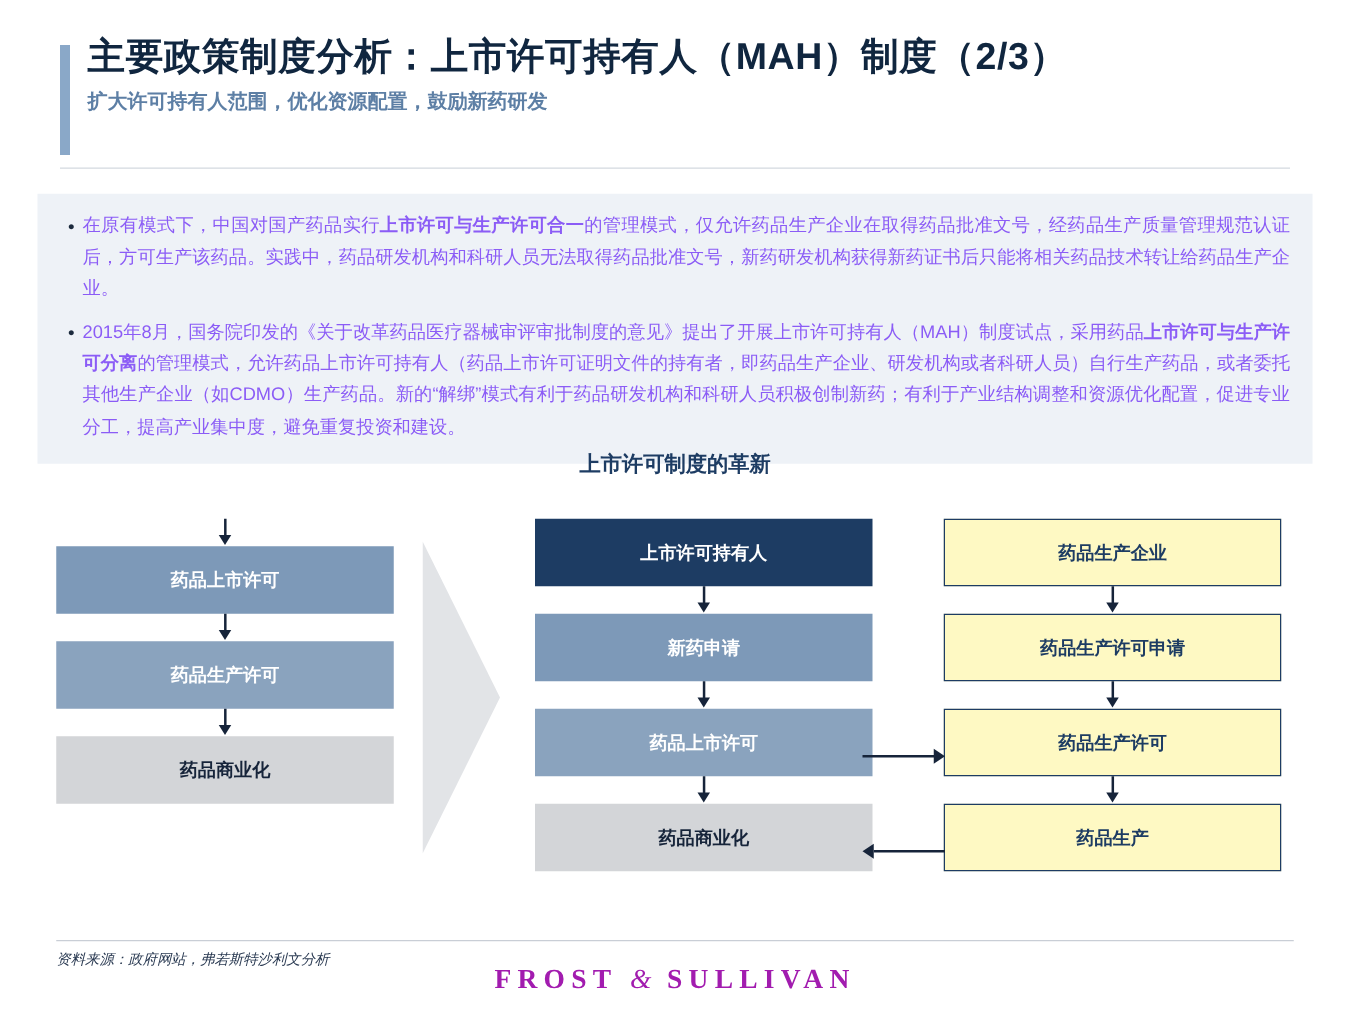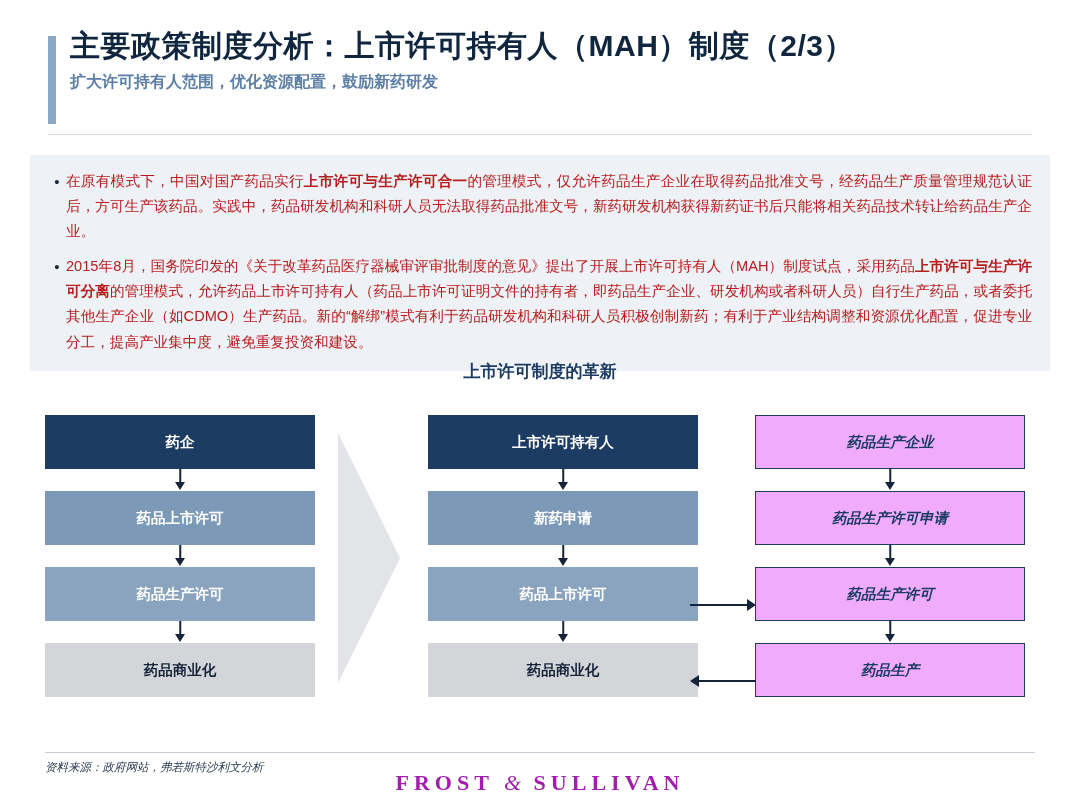--- a/index.html
+++ b/index.html
@@ -80,21 +80,21 @@
     flex: 0 0 18px;
     color: #1b2a3d;
     font-size: 15px;
     line-height: 1.72;
     text-align: center;
   }
   .bullet-text {
     flex: 1 1 auto;
     font-size: 14.6px;
     line-height: 1.72;
-    color: #b91c1c;
+    color: #8b5cf6;
     text-align: justify;
   }
   .bullet-text b { font-weight: bold; }
   
   .chart-title {
     position: absolute;
     top: 360px;
     left: 0;
     width: 1080px;
     text-align: center;
@@ -137,24 +137,23 @@
   }
   .node-mid2 {
     background: #8aa3be;
     color: #ffffff;
   }
   .node-gray {
     background: #d3d5d8;
     color: #16243a;
   }
   .node-outline {
-    background: #f0abfc;
+    background: #fef9c3;
     border: 1.6px solid #1d3c63;
     color: #1d3c63;
-    font-style: italic;
   }
   
   .vconn {
     position: relative;
     height: 22px;
   }
   .vconn::before {
     content: "";
     position: absolute;
     left: 50%;
@@ -291,21 +290,20 @@
 
   <div class="diagram">
 
     <div class="chevron">
       <svg width="62" height="250" viewBox="0 0 62 250" xmlns="http://www.w3.org/2000/svg">
         <polygon points="0,0 62,125 0,250" fill="#e2e4e7"></polygon>
       </svg>
     </div>
 
     <div class="col col-left">
-      <div class="node node-dark">药企</div>
       <div class="vconn"></div>
       <div class="node node-mid">药品上市许可</div>
       <div class="vconn"></div>
       <div class="node node-mid2">药品生产许可</div>
       <div class="vconn"></div>
       <div class="node node-gray">药品商业化</div>
     </div>
 
     <div class="col col-mid">
       <div class="node node-dark">上市许可持有人</div>

